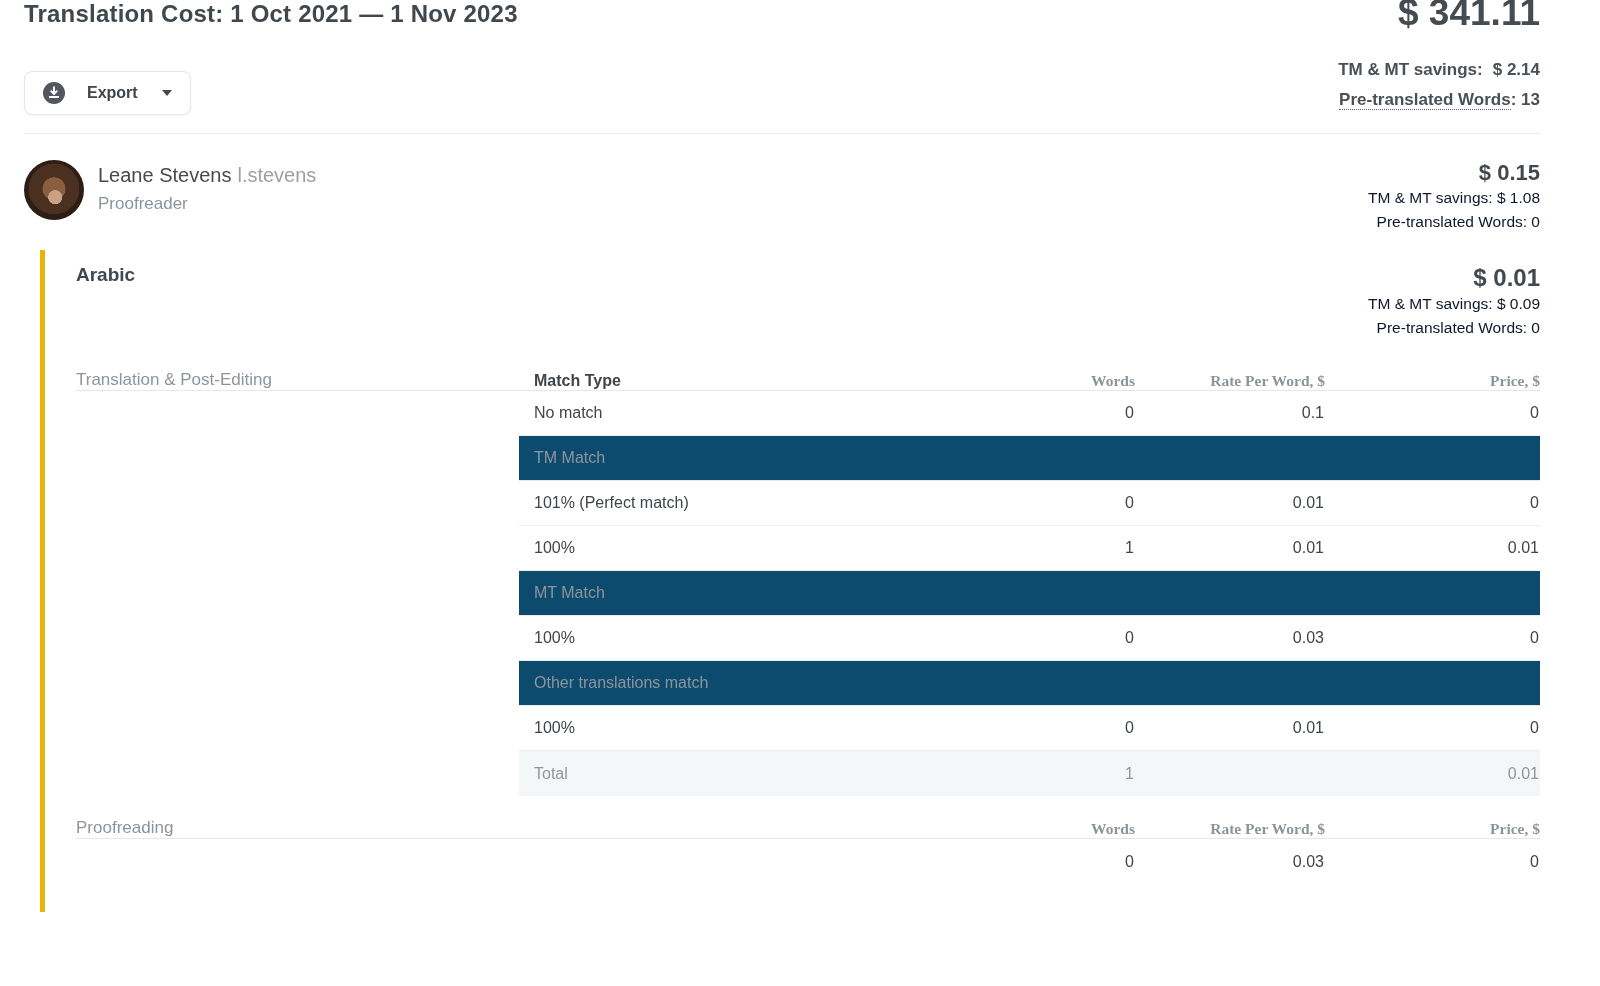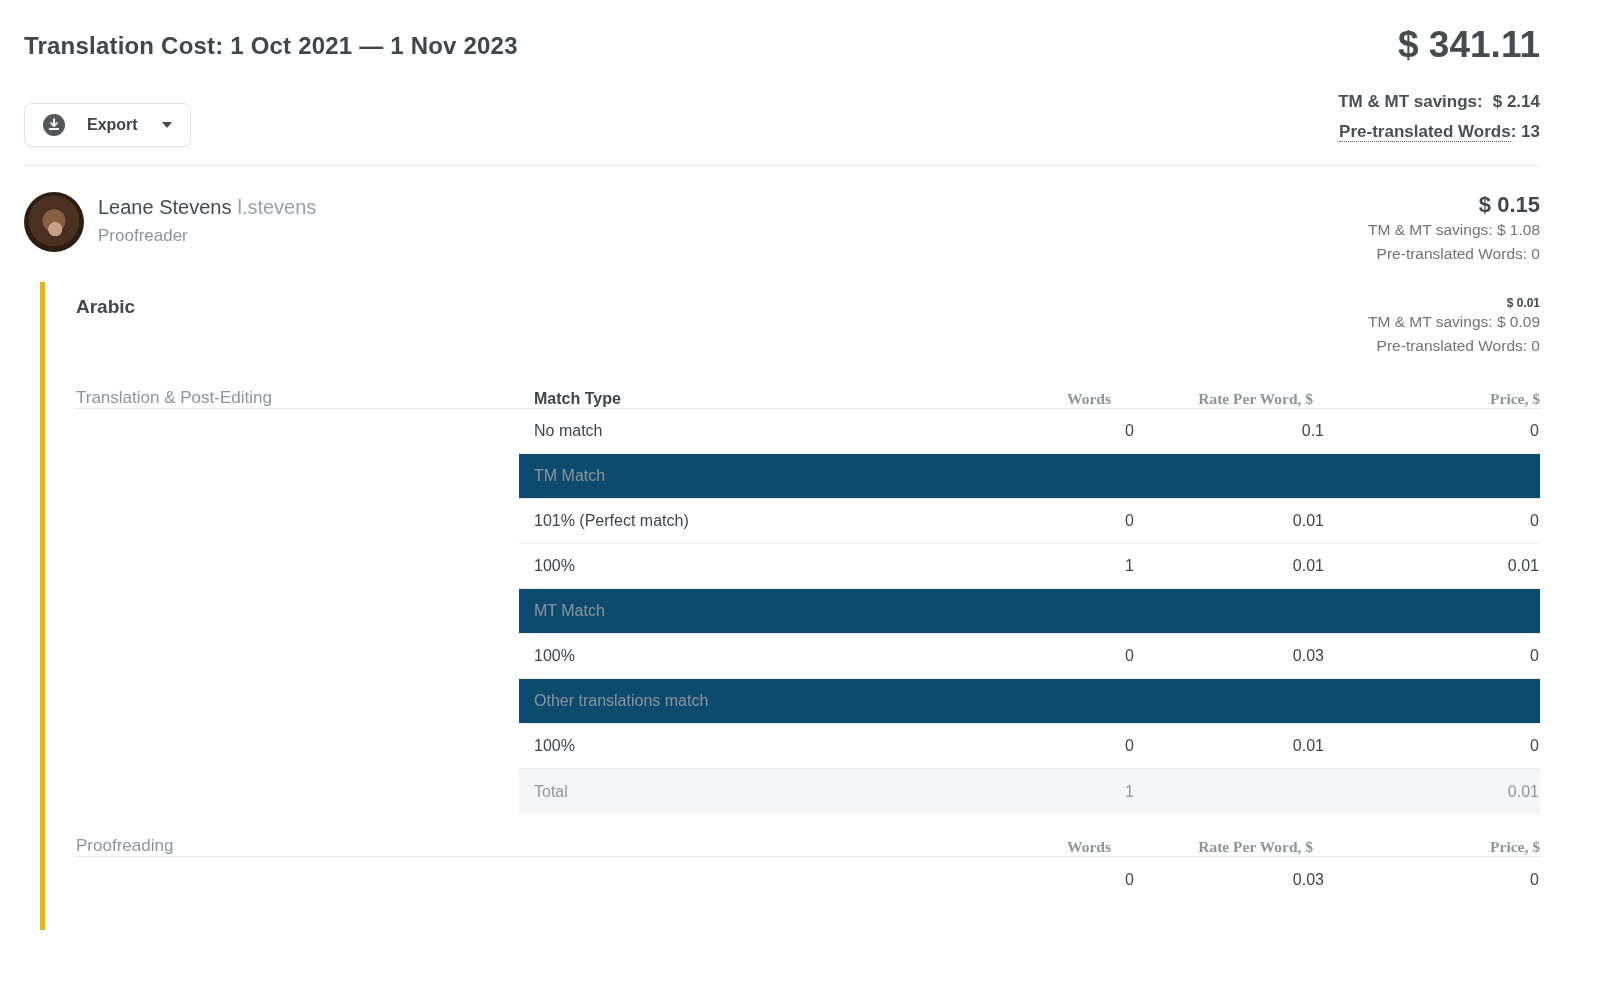--- a/index.html
+++ b/index.html
@@ -5,21 +5,21 @@
   * { margin:0; padding:0; box-sizing:border-box; }
   html,body { background:#ffffff; }
   body {
     width:1600px; min-height:986px;
     font-family:"Liberation Sans","DejaVu Sans",sans-serif;
     color:#40474d; overflow:hidden;
   }
   .page { padding:0 60px 0 24px; }
 
   
-  .header-top { display:flex; justify-content:space-between; align-items:flex-start; padding-top:32px; }
+  .header-top { display:flex; justify-content:space-between; align-items:flex-start; }
   .page-title { font-size:24px; font-weight:700; color:#40474d; letter-spacing:.2px; }
   .grand-total { font-size:37px; font-weight:700; color:#454b50; line-height:1; margin-top:-6px; }
 
   .header-second { display:flex; justify-content:space-between; align-items:flex-end; margin-top:24px; }
   .export-btn {
     display:flex; align-items:center; gap:22px;
     background:#fff; border:1px solid #e3e5e6; border-radius:8px;
     padding:10px 18px; cursor:pointer;
     box-shadow:0 1px 2px rgba(0,0,0,.04);
     font-family:inherit; font-size:16px; font-weight:700; color:#3e4449;
@@ -40,34 +40,34 @@
     width:60px; height:60px; border-radius:50%; flex:0 0 auto; margin-right:14px;
     background:
       radial-gradient(circle at 52% 62%, #caa184 0 14%, rgba(0,0,0,0) 15%),
       radial-gradient(circle at 50% 48%, #8a5f41 0 26%, #4a3020 27% 58%, #2e1d12 59% 72%, #d8dadd 73%);
   }
   .user-name-line { font-size:20px; color:#454b50; margin-top:4px; }
   .user-username { color:#9aa1a6; margin-left:6px; }
   .user-role { font-size:17px; color:#8e959a; margin-top:7px; }
   .right-stats { text-align:right; }
   .user-total { font-size:22px; font-weight:700; color:#42484d; }
-  .stat-line { font-size:15.5px; color:#737373; line-height:24px; }
+  .stat-line { font-size:15.5px; color:#0f172a; line-height:24px; }
   .user-row .stat-line:first-of-type { margin-top:7px; }
 
   
   .lang-wrapper { margin-left:16px; border-left:5px solid #eab308; padding-left:31px; margin-top:16px; padding-bottom:28px; }
   .lang-header { display:flex; justify-content:space-between; padding-top:14px; }
   .lang-name { font-size:19px; font-weight:700; color:#41474c; }
-  .lang-total { font-size:12px; font-weight:700; color:#42484d; }
+  .lang-total { font-size:24px; font-weight:700; color:#42484d; }
 
   
   .tbl { margin-top:30px; }
   .tbl-header { display:flex; align-items:flex-end; border-bottom:1px solid #e5e7e9; padding-bottom:0; }
   .tbl-section-label { width:443px; flex:0 0 auto; font-size:17px; color:#8e959a; }
-  .tbl-cols { flex:1; display:flex; align-items:flex-end;gap:12px; }
+  .tbl-cols { flex:1; display:flex; align-items:flex-end; }
   .col-match { flex:1; padding-left:15px; font-size:16px; font-weight:700; color:#3f454a; }
   .col-num { font-size:15.5px; font-weight:700; color:#8e959a; text-align:right;font-family:Liberation Serif, serif; }
   .w-words { width:150px; } .w-rate { width:190px; } .w-price { width:215px; }
 
   .tbl-body { margin-left:443px; }
   .row { display:flex; align-items:center; height:45px; font-size:16px; color:#3f454a; border-bottom:1px solid #eceef0; }
   .cell-match { flex:1; padding-left:15px; }
   .cell-num { text-align:right; padding-right:1px; }
   .row.group { background:#0c4a6e; color:#8e959a; border-bottom:1px solid #e8eaec;align-items:center; }
   .row.total { background:#f5f6f8; color:#90969b; border-bottom:none; }

